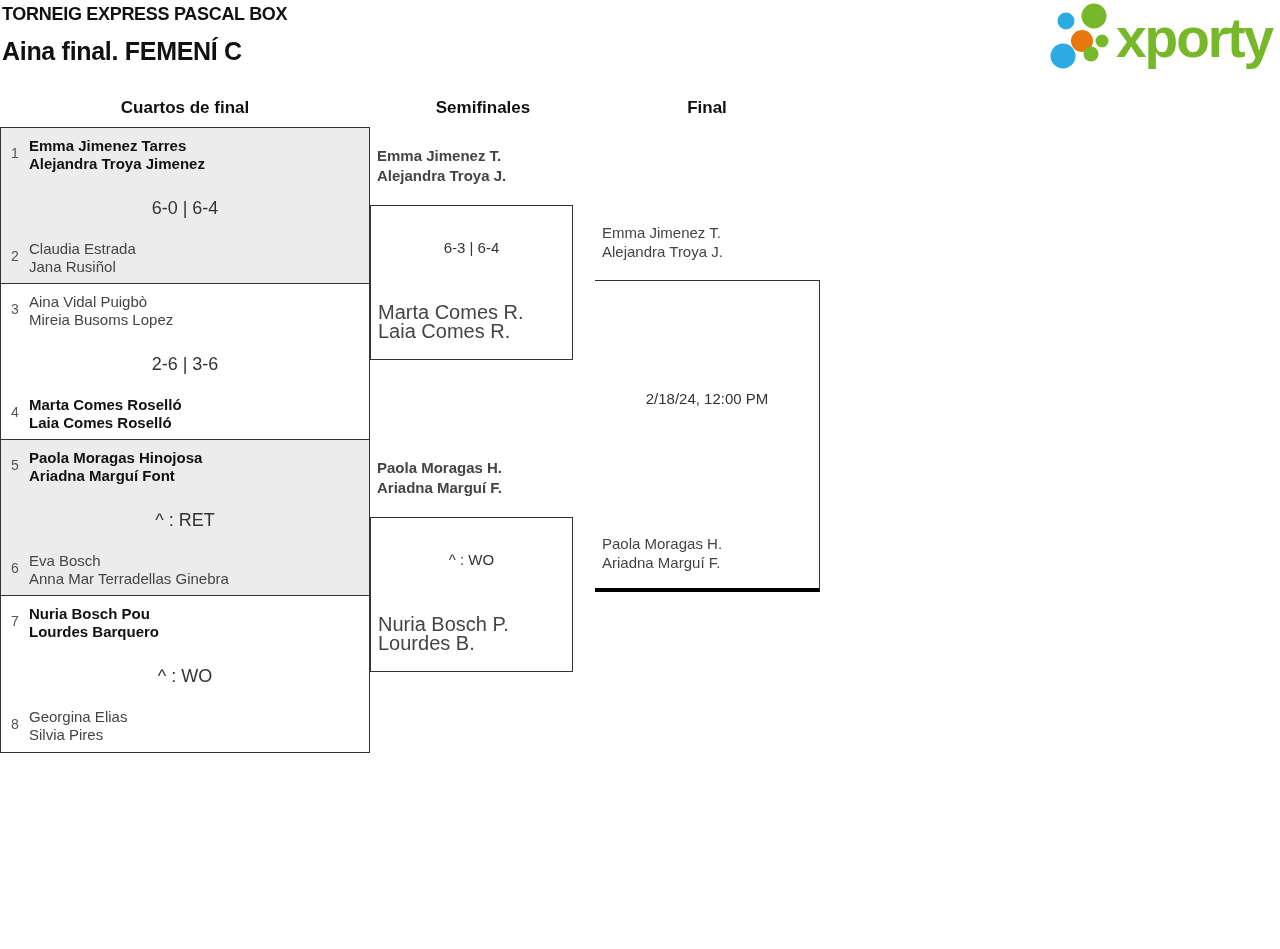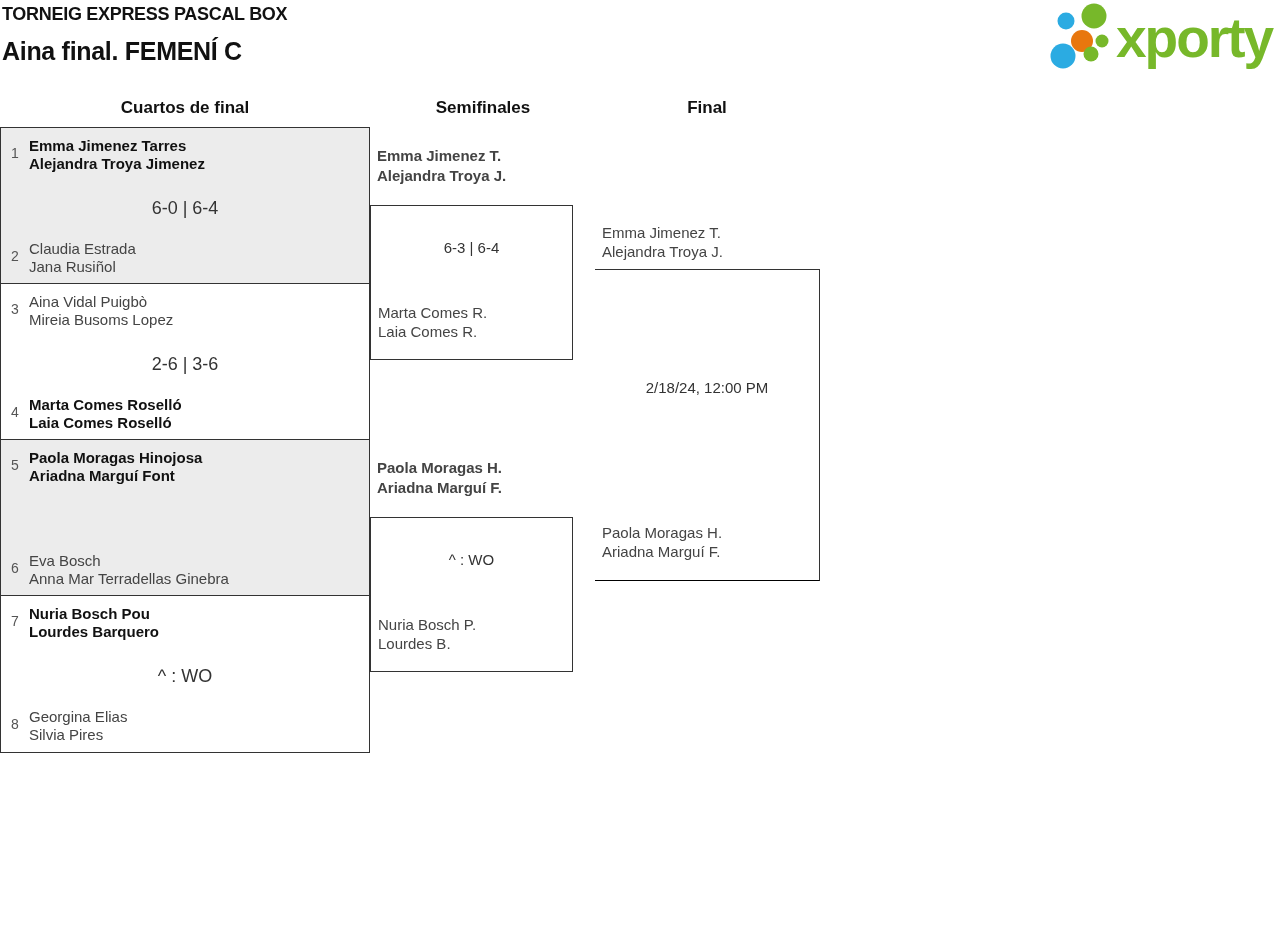--- a/index.html
+++ b/index.html
@@ -25,25 +25,25 @@
   .team{position:absolute;left:28px;font-size:15px;line-height:18px;color:#444;}
   .team-top{top:9px;} .team-bottom{top:112px;}
   .winner{font-weight:700;color:#111;}
   .qf-score{position:absolute;left:0;right:0;top:70px;text-align:center;font-size:18px;color:#333;}
   
   .sf-team-top{position:absolute;left:377px;font-size:15px;line-height:20px;color:#444;}
   .sf-box{position:absolute;left:370px;width:203px;height:155px;border:1px solid #333;box-sizing:border-box;background:transparent;}
   .sf-box-1{top:205px;} .sf-box-2{top:517px;}
   .sf-team-top-1{top:146px;} .sf-team-top-2{top:458px;}
   .sf-score{position:absolute;left:0;right:0;top:33px;text-align:center;font-size:15px;color:#333;}
-  .sf-team-bottom{position:absolute;left:7px;top:97px;font-size:15px;line-height:19px;color:#444;}
+  .sf-team-bottom{position:absolute;left:7px;top:97px;font-size:20px;line-height:19px;color:#444;}
   
   .final-team-top{position:absolute;left:602px;top:223px;font-size:15px;line-height:19px;color:#444;}
-  .final-box{position:absolute;left:595px;top:269px;width:225px;height:312px;box-sizing:border-box;
-             border-top:1px solid #333;border-right:1px solid #333;border-bottom:1px solid #000000;}
+  .final-box{position:absolute;left:595px;top:280px;width:225px;height:312px;box-sizing:border-box;
+             border-top:1px solid #333;border-right:1px solid #333;border-bottom:4px solid #000000;}
   .final-date{position:absolute;left:0;right:0;top:109px;text-align:center;font-size:15px;color:#333;}
   .final-team-bottom{position:absolute;left:7px;top:253px;font-size:15px;line-height:19px;color:#444;}
 </style>
 </head>
 <body>
 
 <div class="page">
 
   <div class="title1">TORNEIG EXPRESS PASCAL BOX</div>
   <div class="title2">Aina final. FEMENÍ C</div>
@@ -93,20 +93,21 @@
         <div>Laia Comes Roselló</div>
       </div>
     </div>
 
     <div class="qf-cell shaded divider" style="top:312px;">
       <span class="seed seed-top">5</span>
       <div class="team team-top winner">
         <div>Paola Moragas Hinojosa</div>
         <div>Ariadna Marguí Font</div>
       </div>
+      <div class="qf-score">^ : RET</div>
       <span class="seed seed-bottom">6</span>
       <div class="team team-bottom">
         <div>Eva Bosch</div>
         <div>Anna Mar Terradellas Ginebra</div>
       </div>
     </div>
 
     <div class="qf-cell" style="top:468px;">
       <span class="seed seed-top">7</span>
       <div class="team team-top winner">

